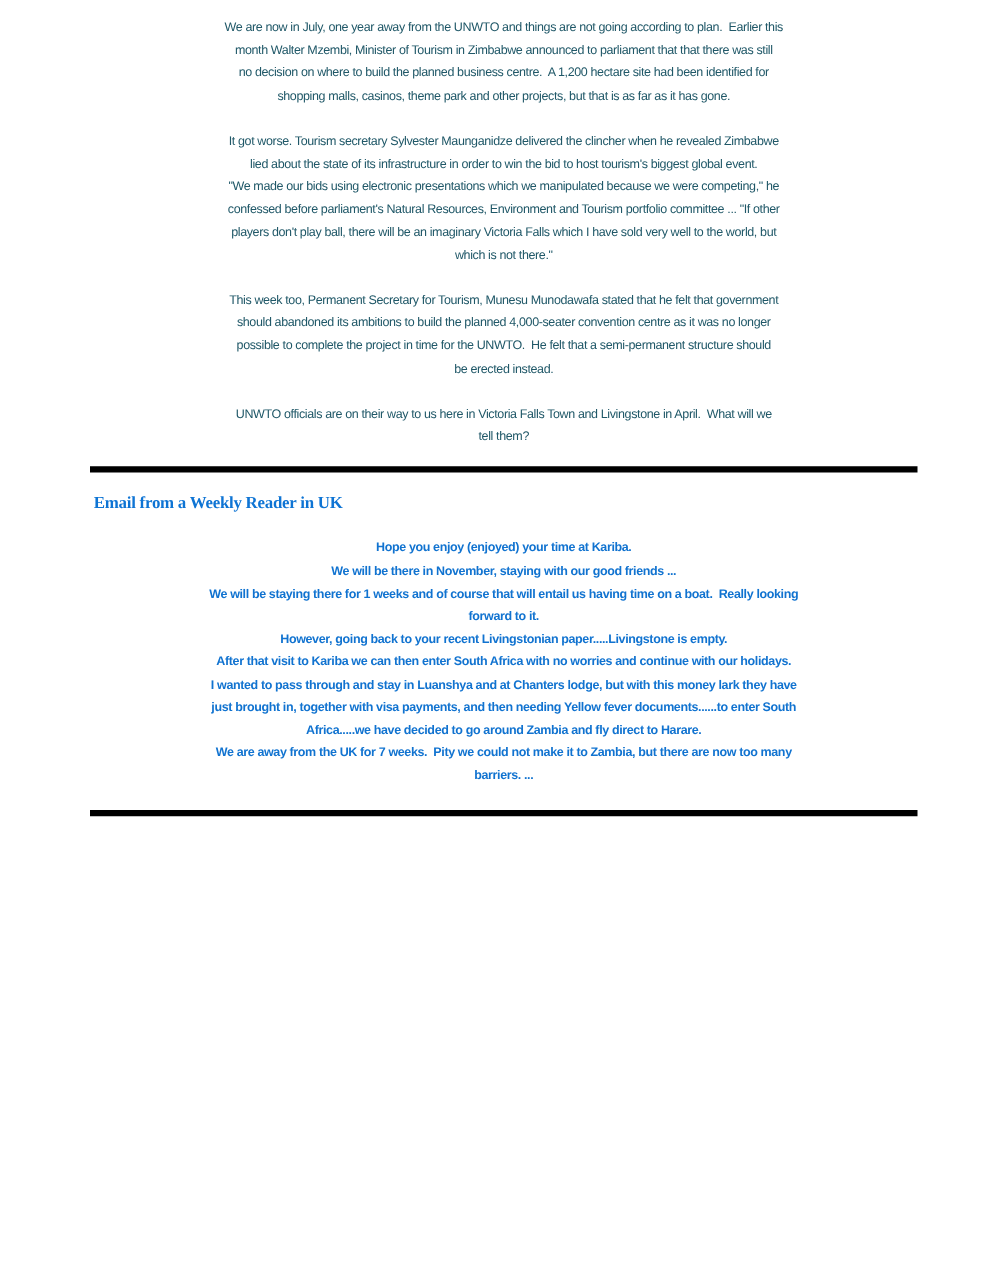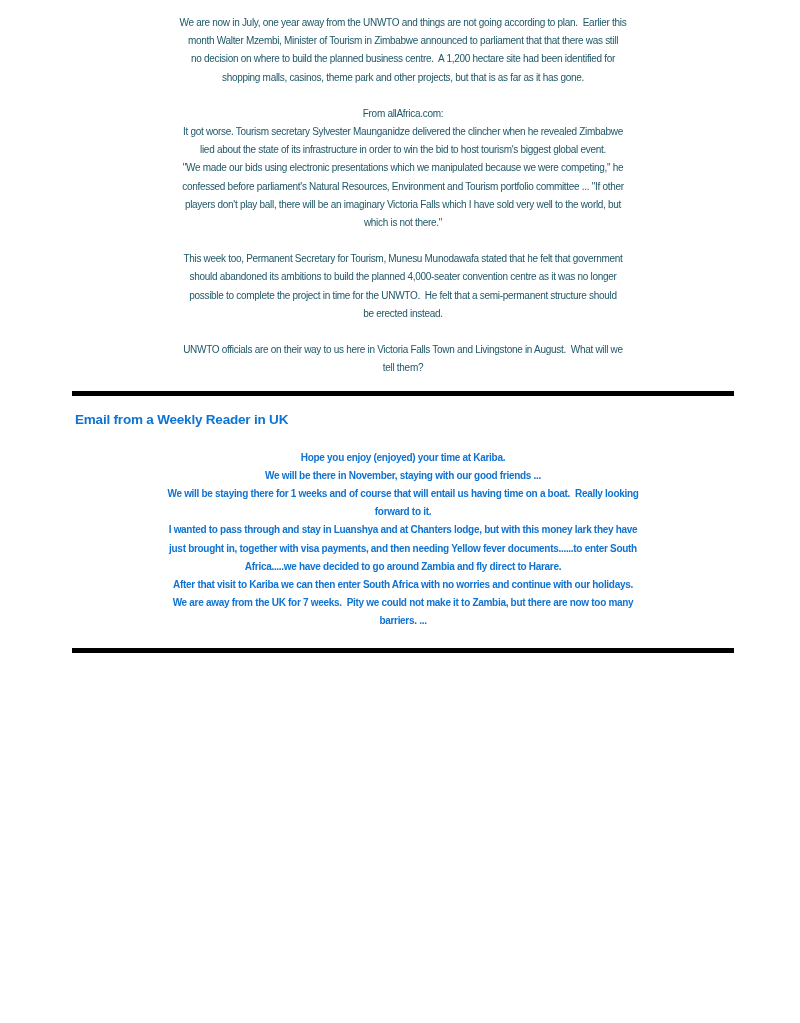--- a/index.html
+++ b/index.html
@@ -31,20 +31,21 @@
   .gap-after { margin-bottom: 18px; }
   .italic { }
   .section-heading {
     margin: 0 0 19px 0;
     font-size: 13.5px;
     line-height: 18.2px;
     letter-spacing: -0.2px;
     font-weight: bold;
     color: var(--heading, #0e74d4);
     white-space: pre;
+    font-family: Liberation Serif, serif;
   }
   .reader-email p {
     color: var(--reader-text, #1173d0);
     font-weight: bold;
   }
   .rule {
     height: 5px;
     border: 0;
     background: var(--divider, #000000);
     margin: 14px -3px 15px -3px;
@@ -59,50 +60,50 @@
 
 <main class="page">
 
   <section>
     <p class="gap-after">We are now in July, one year away from the UNWTO and things are not going according to plan.  Earlier this
 month Walter Mzembi, Minister of Tourism in Zimbabwe announced to parliament that that there was still
 no decision on where to build the planned business centre.  A 1,200 hectare site had been identified for
 shopping malls, casinos, theme park and other projects, but that is as far as it has gone.</p>
 
     <div>
-      <p>From allAfrica.com:</p>
       <p class="italic">It got worse. Tourism secretary Sylvester Maunganidze delivered the clincher when he revealed Zimbabwe
 lied about the state of its infrastructure in order to win the bid to host tourism's biggest global event.</p>
       <p class="italic gap-after">"We made our bids using electronic presentations which we manipulated because we were competing," he
 confessed before parliament's Natural Resources, Environment and Tourism portfolio committee ... "If other
 players don't play ball, there will be an imaginary Victoria Falls which I have sold very well to the world, but
 which is not there."</p>
     </div>
 
     <p class="gap-after">This week too, Permanent Secretary for Tourism, Munesu Munodawafa stated that he felt that government
 should abandoned its ambitions to build the planned 4,000-seater convention centre as it was no longer
 possible to complete the project in time for the UNWTO.  He felt that a semi-permanent structure should
 be erected instead.</p>
 
-    <p>UNWTO officials are on their way to us here in Victoria Falls Town and Livingstone in August.  What will we
+    <p>UNWTO officials are on their way to us here in Victoria Falls Town and Livingstone in April.  What will we
 tell them?</p>
   </section>
 
   <hr class="rule">
 
   <section class="reader-email">
     <h2 class="section-heading">Email from a Weekly Reader in UK</h2>
 
     <p>Hope you enjoy (enjoyed) your time at Kariba.</p>
     <p>We will be there in November, staying with our good friends ...</p>
     <p>We will be staying there for 1 weeks and of course that will entail us having time on a boat.  Really looking
 forward to it.</p>
+    <p>However, going back to your recent Livingstonian paper.....Livingstone is empty.</p>
+    <p>After that visit to Kariba we can then enter South Africa with no worries and continue with our holidays.</p>
     <p>I wanted to pass through and stay in Luanshya and at Chanters lodge, but with this money lark they have
 just brought in, together with visa payments, and then needing Yellow fever documents......to enter South
 Africa.....we have decided to go around Zambia and fly direct to Harare.</p>
-    <p>After that visit to Kariba we can then enter South Africa with no worries and continue with our holidays.</p>
     <p>We are away from the UK for 7 weeks.  Pity we could not make it to Zambia, but there are now too many
 barriers. ...</p>
   </section>
 
   <hr class="rule bottom">
 
 </main>
 
 </body></html>

